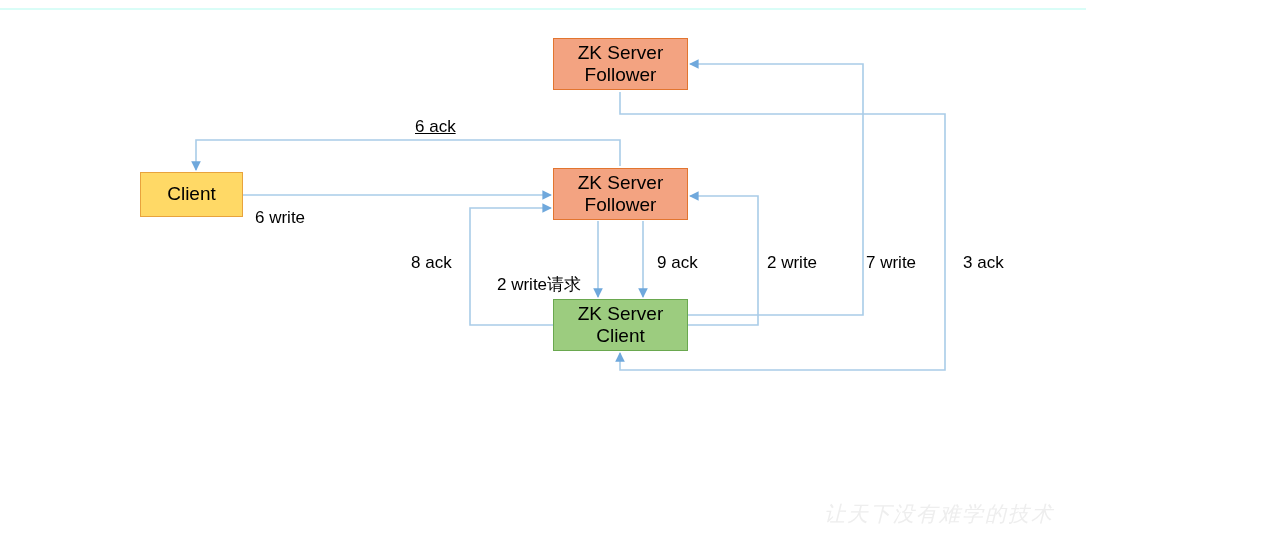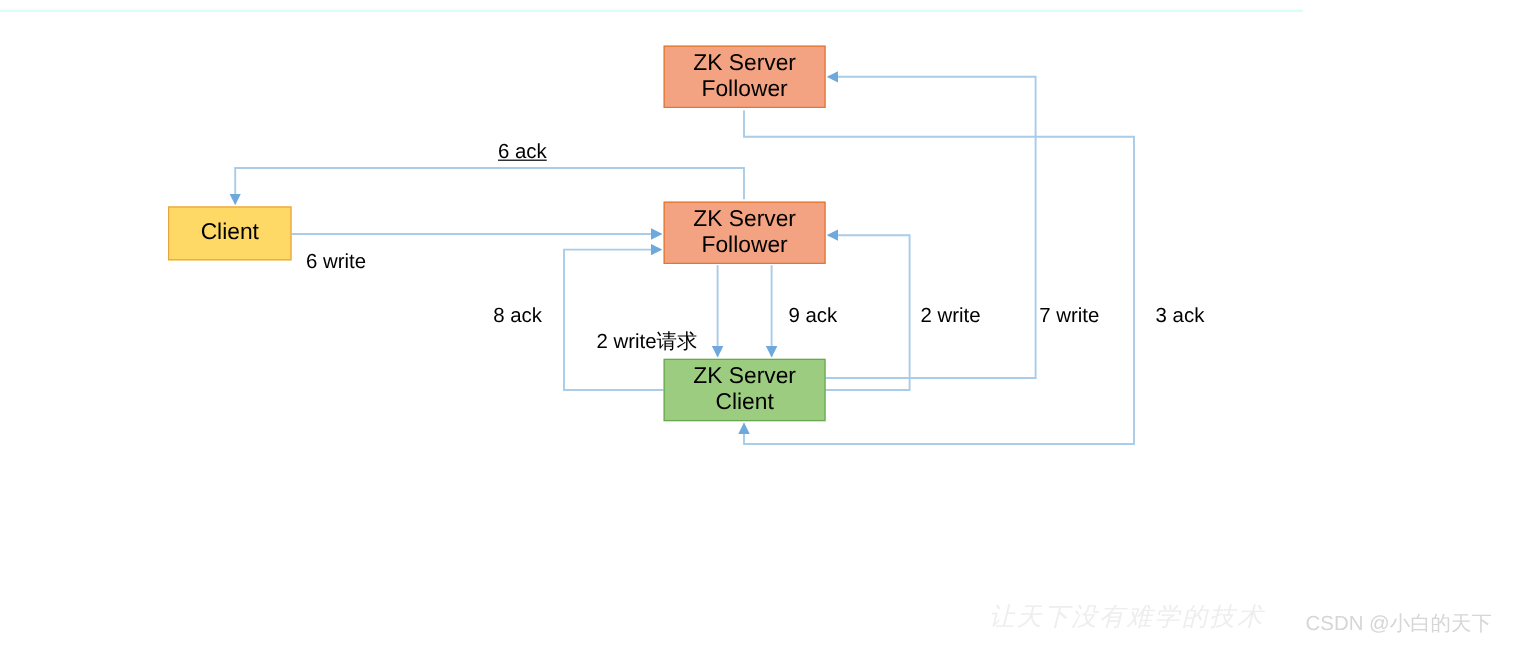--- a/index.html
+++ b/index.html
@@ -180,15 +180,14 @@
 
   <div class="edge-label" style="left:415px; top:117px;text-decoration:underline;">6 ack</div>
 
   <div class="edge-label" style="left:866px; top:253px;">7 write</div>
 
   <div class="edge-label" style="left:963px; top:253px;">3 ack</div>
 
 
 
   <div class="wm-script">让天下没有难学的技术</div>
-  <div class="wm-csdn">CSDN @小白的天下</div>
 
 </div>
 
 </body></html>

